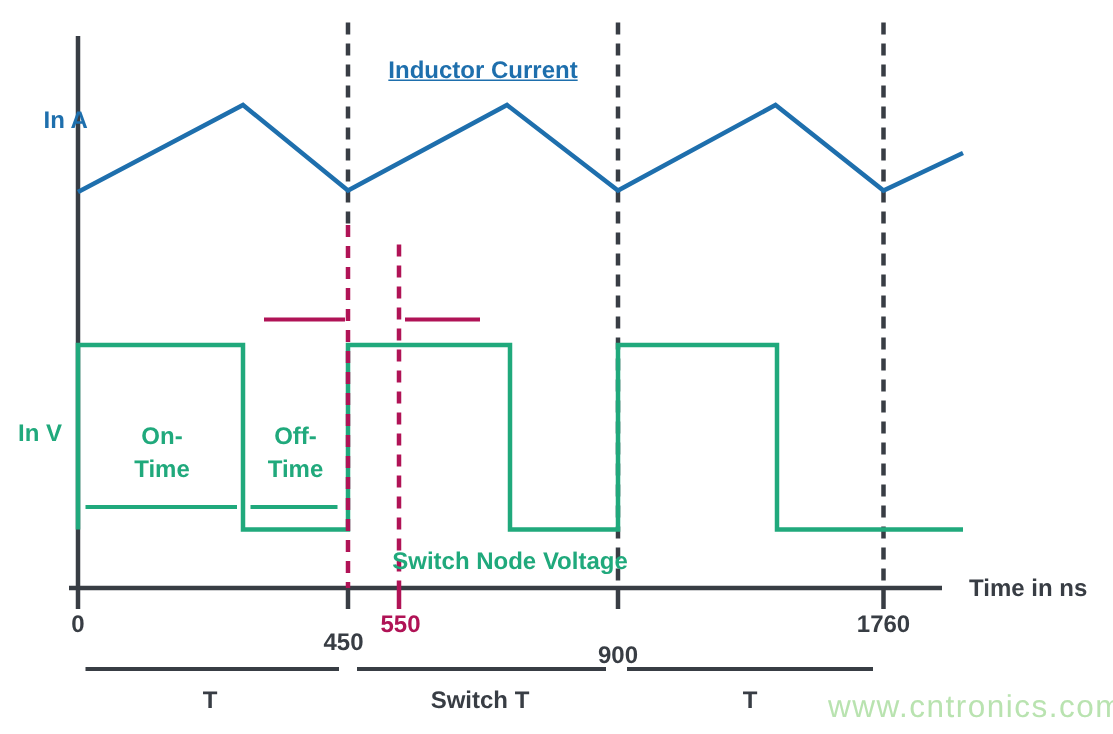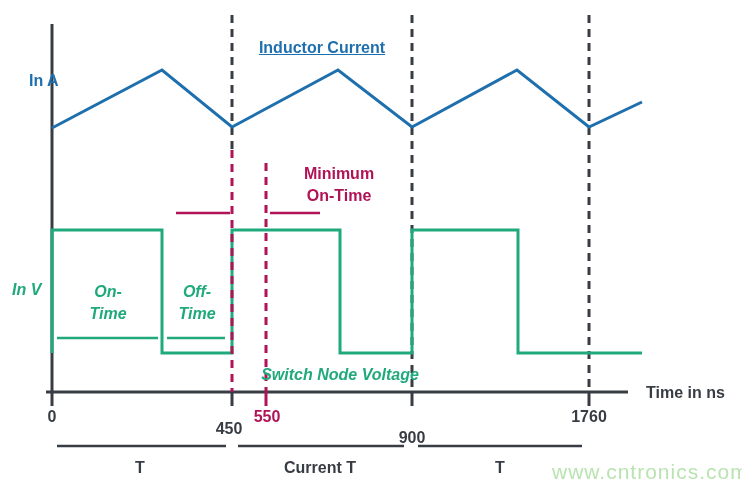--- a/index.html
+++ b/index.html
@@ -13,21 +13,21 @@
   .stroke-blue{stroke:#1e6fad;}
   .stroke-green{stroke:#20a97c;}
   .stroke-crimson{stroke:#b01356;}
   .w3{stroke-width:3px;}
   .w25{stroke-width:2.6px;}
   .dashed{stroke-dasharray:8 6;}
   .lbl{position:absolute;font-weight:bold;font-size:16px;line-height:20px;white-space:nowrap;}
   .lbl.center{text-align:center;}
   .two-line{line-height:22px;}
   .c-blue{color:#1e6fad;}
-  .c-green{color:#20a97c;font-style:italic;}
+  .c-green{color:#20a97c;}
   .c-crimson{color:#b01356;}
   .c-dark{color:#383d44;}
   .tick-label{position:absolute;font-weight:bold;font-size:16px;width:60px;text-align:center;}
   .watermark{
     position:absolute;font-weight:normal;font-size:21px;letter-spacing:1px;
     color:#b9e3b0;white-space:nowrap;
   }
 </style>
 </head>
 <body>
@@ -70,24 +70,20 @@
 
     <path class="stroke-dark w25" marker-start="url(#arrow-dark)" marker-end="url(#arrow-dark)" d="M 57 446 L 226 446"></path>
     <path class="stroke-dark w25" marker-start="url(#arrow-dark)" marker-end="url(#arrow-dark)" d="M 238 446 L 404 446"></path>
     <path class="stroke-dark w25" marker-start="url(#arrow-dark)" marker-end="url(#arrow-dark)" d="M 418 446 L 582 446"></path>
   </svg>
 
   <div class="lbl c-blue" style="left:29px;top:71px;">In A</div>
 
   <div class="lbl c-blue center" style="left:222px;top:38px;width:200px;text-decoration:underline;">Inductor Current</div>
 
-  <div class="lbl c-crimson center two-line" style="left:286px;top:163px;width:106px;">
-    <div>Minimum</div>
-    <div>On-Time</div>
-  </div>
 
   <div class="lbl c-green" style="left:12px;top:280px;">In V</div>
 
   <div class="lbl c-green center two-line" style="left:68px;top:281px;width:80px;">
     <div>On-</div>
     <div>Time</div>
   </div>
 
   <div class="lbl c-green center two-line" style="left:157px;top:281px;width:80px;">
     <div>Off-</div>
@@ -98,18 +94,18 @@
 
   <div class="lbl c-dark" style="left:646px;top:383px;">Time in ns</div>
 
   <div class="tick-label c-dark" style="left:22px;top:408px;">0</div>
   <div class="tick-label c-dark" style="left:199px;top:408px;margin-top:12px;">450</div>
   <div class="tick-label c-crimson" style="left:237px;top:408px;">550</div>
   <div class="tick-label c-dark" style="left:382px;top:429px;">900</div>
   <div class="tick-label c-dark" style="left:559px;top:408px;">1760</div>
 
   <div class="lbl c-dark center" style="left:110px;top:458px;width:60px;">T</div>
-  <div class="lbl c-dark center" style="left:270px;top:458px;width:100px;">Current T</div>
+  <div class="lbl c-dark center" style="left:270px;top:458px;width:100px;">Switch T</div>
   <div class="lbl c-dark center" style="left:470px;top:458px;width:60px;">T</div>
 
   <div class="watermark" style="left:552px;top:460px;">www.cntronics.com</div>
 
 </div>
 
 </body></html>

